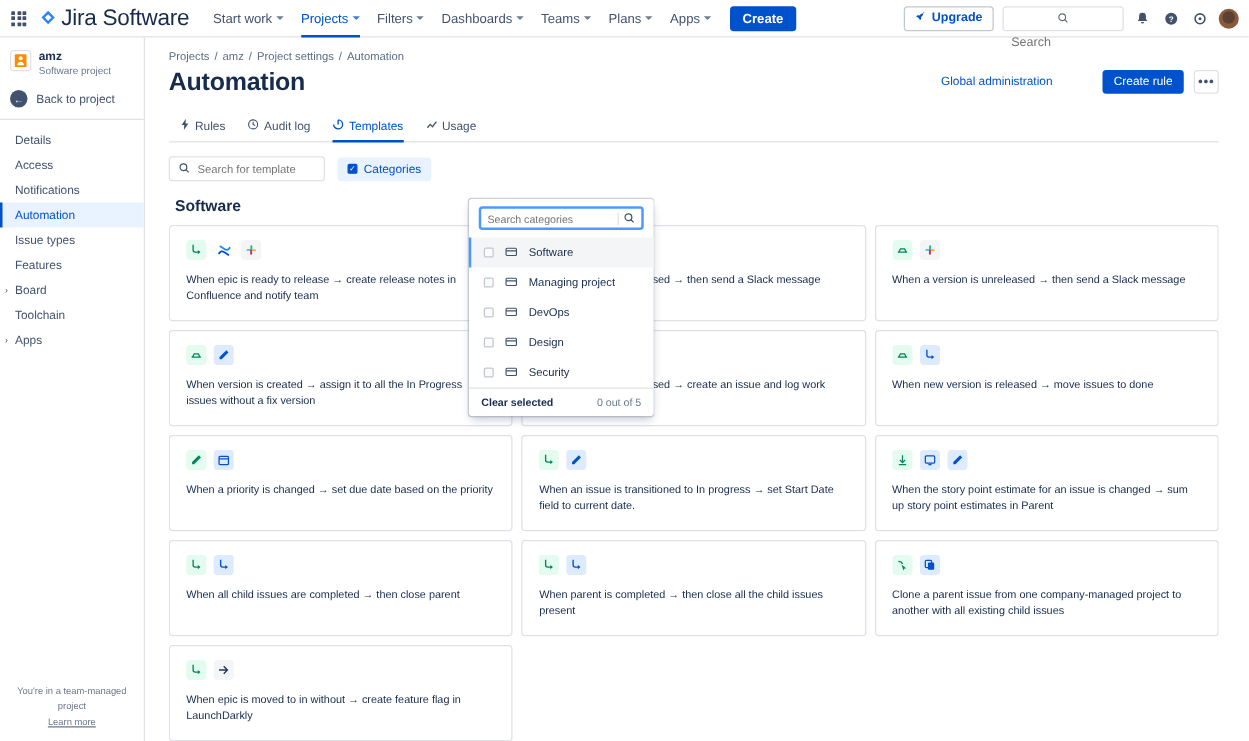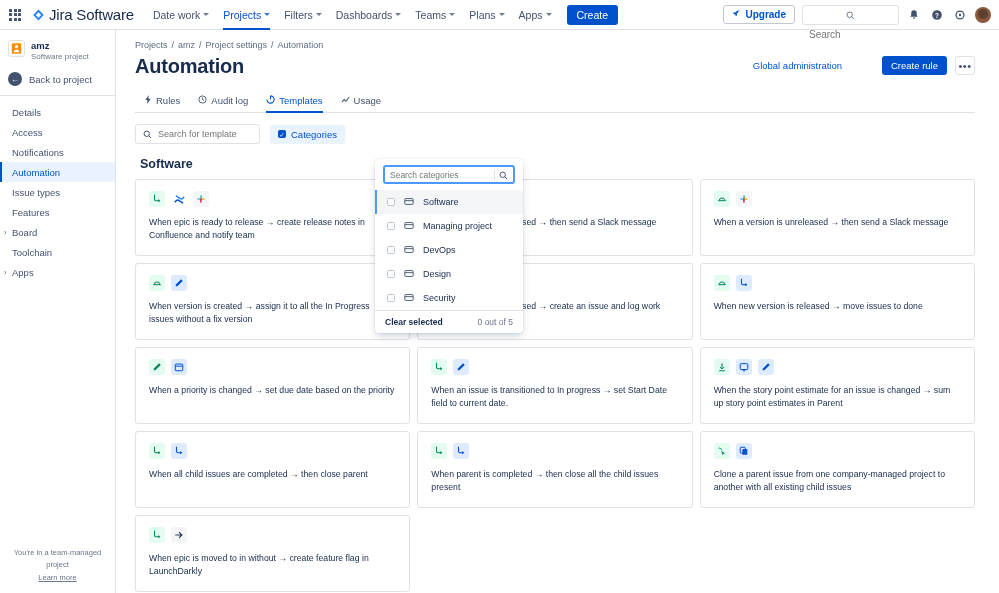--- a/index.html
+++ b/index.html
@@ -18,32 +18,32 @@
     border-bottom: 1px solid #dfe1e6;
     background: #fff;
     padding: 0 8px 0 6px;
     position: relative; z-index: 60;
   }
   .appswitch { width: 18px; height: 18px; display:flex; align-items:center; justify-content:center; cursor:pointer; }
   .appswitch-grid { display:grid; grid-template-columns: repeat(3,3px); grid-template-rows: repeat(3,3px); gap:1.5px; }
   .appswitch-grid i { display:block; width:3px; height:3px; background:#42526e; border-radius:.5px; }
   .logo { display:flex; align-items:center; gap:4px; margin-left:8px; margin-right:12px; cursor:pointer; }
   .logo-mark { width:13px; height:13px; position:relative; }
-  .logo-text { font-size:15px; color:#172b4d; letter-spacing:-0.2px; font-weight:400; }
+  .logo-text { font-size:18px; color:#172b4d; letter-spacing:-0.2px; font-weight:400; }
   .navitem {
     font-size:10.5px; color:#42526e; padding:0 7px; height:30px;
     display:flex; align-items:center; gap:3px; cursor:pointer; position:relative;
   }
   .navitem.active { color:#0052cc; }
   .navitem.active::after {
     content:""; position:absolute; left:7px; right:7px; bottom:0; height:2px; background:#0052cc;
   }
   .caret { width:0;height:0;border-left:3px solid transparent;border-right:3px solid transparent;border-top:3.5px solid currentColor; opacity:.75;}
   .create-btn {
-    background:#0052cc; color:#fff; font-size:10.5px; font-weight:400;
+    background:#0052cc; color:#fff; font-size:10.5px; font-weight:700;
     border:none; border-radius:3px; padding:4px 10px; margin-left:8px; cursor:pointer;
   }
   .nav-right { margin-left:auto; display:flex; align-items:center; gap:7px; }
   .upgrade-btn {
     display:flex; align-items:center; gap:4px;
     border:1px solid #c1c7d0; border-radius:3px; background:#fff;
     color:#0052cc; font-size:10px; font-weight:600; padding:3px 8px; cursor:pointer;
   }
   .search-box {
     display:flex; align-items:center; gap:5px;
@@ -207,21 +207,21 @@
     <span class="logo-mark">
       <svg width="13" height="13" viewBox="0 0 13 13">
           <path d="M6.5 0.6 11.8 6 6.5 11.4 1.2 6z" fill="#2684ff"></path>
           <path d="M6.5 3.3 9.2 6 6.5 8.7 3.8 6z" fill="#fff"></path>
         </svg>
     </span>
     <span class="logo-text">Jira Software</span>
   </div>
 
   <div class="navitem">
-    <span>Date work</span>
+    <span>Start work</span>
     <span class="caret"></span>
   </div>
   <div class="navitem active">
     <span>Projects</span>
     <span class="caret"></span>
   </div>
   <div class="navitem">
     <span>Filters</span>
     <span class="caret"></span>
   </div>

